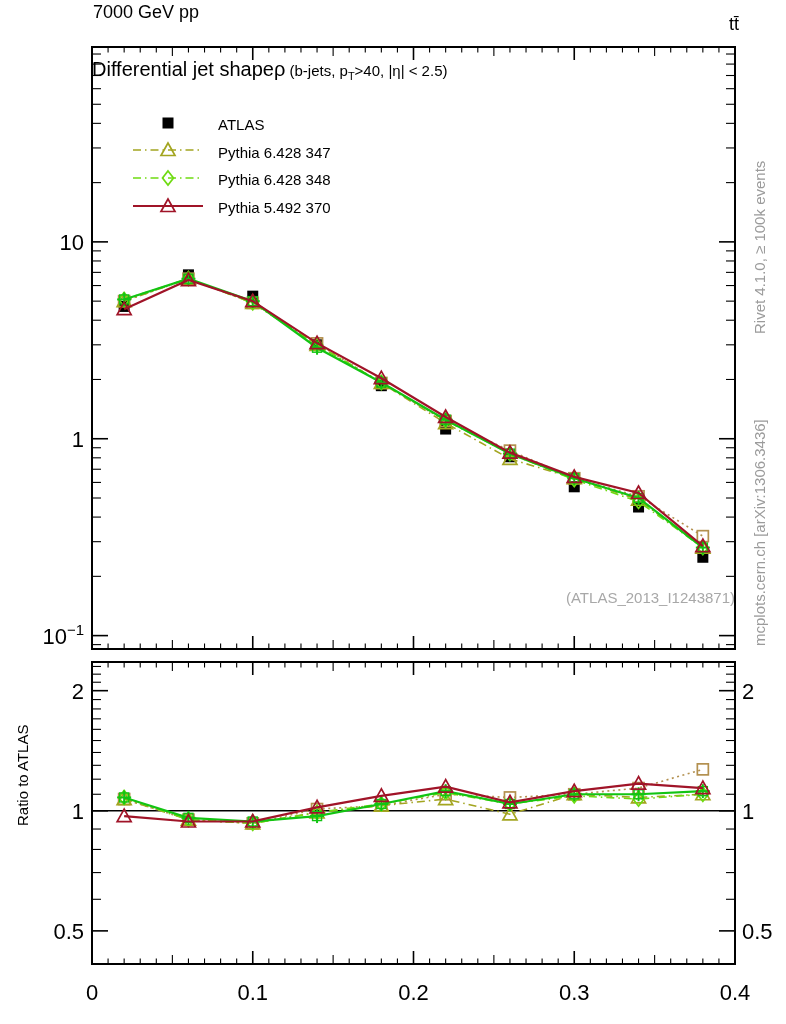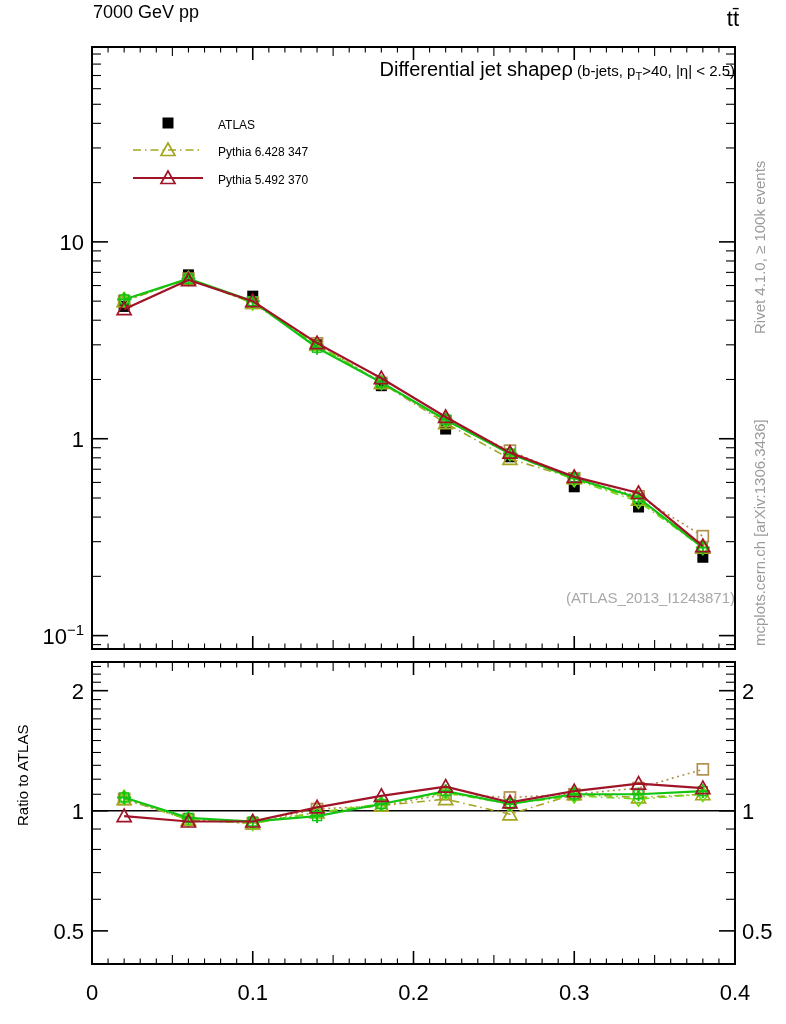--- a/index.html
+++ b/index.html
@@ -2,28 +2,28 @@
 <html><head>
 <meta charset="utf-8">
 <style>
   html,body{margin:0;padding:0;background:#fff;}
   .page{position:relative;width:786px;height:1024px;background:#fff;overflow:hidden;
         font-family:"Liberation Sans","DejaVu Sans",sans-serif;color:#000;}
   #svg-host{position:absolute;left:0;top:14px;width:786px;height:1024px;z-index:1;}
   #svg-host svg{position:absolute;left:0;top:0;}
   #svg-host text{font-family:"Liberation Sans","DejaVu Sans",sans-serif;}
   .hdr-left{position:absolute;left:93px;top:2px;font-size:18px;z-index:2;}
-  .hdr-right{position:absolute;right:47px;top:6px;font-size:22px;z-index:2;}
-  .title{position:absolute;left:92px;top:58px;width:643px;text-align:right;z-index:2;white-space:nowrap;}
+  .hdr-right{position:absolute;right:47px;top:14px;font-size:18px;z-index:2;}
+  .title{position:absolute;left:92px;top:58px;width:643px;text-align:left;z-index:2;white-space:nowrap;}
   .t-main{font-size:20px;}
   .t-paren{font-size:15px;}
   .t-paren sub{font-size:11px;}
   .legend{position:absolute;left:131px;top:111px;z-index:2;}
   .lrow{display:flex;align-items:center;height:27.6px;gap:13px;}
-  .lrow .llabel{font-size:12px;white-space:nowrap;text-align:right;}
+  .lrow .llabel{font-size:15px;white-space:nowrap;text-align:right;}
   .watermark{position:absolute;left:92px;top:589px;width:643px;text-align:right;
              font-size:15px;color:#a8a8a8;z-index:2;}
   .side{position:absolute;left:751px;width:22px;writing-mode:vertical-rl;transform:rotate(180deg);
         white-space:nowrap;font-size:15px;color:#9b9b9b;z-index:2;}
   .side-top{top:36px;height:298px;}
   .side-bottom{top:340px;height:306px;}
   .ratio-ylabel{position:absolute;left:14px;top:688px;height:175px;width:20px;
                 writing-mode:vertical-rl;transform:rotate(180deg);text-align:center;
                 font-size:15px;color:#000;z-index:2;white-space:nowrap;}
 </style>
@@ -485,20 +485,27 @@
       </div>
       <div class="lrow">
         <span><svg width="74" height="20">
             <line x1="2" y1="10" x2="72" y2="10" stroke="#a3a520" stroke-width="1.6" stroke-dasharray="8 4 1.5 4"></line>
             <polygon points="37,3 30,15.5 44,15.5" fill="none" stroke="#a3a520" stroke-width="1.7"></polygon>
           </svg></span>
         <span class="llabel">Pythia 6.428 347</span>
       </div>
       <div class="lrow">
         <span><svg width="74" height="20">
+            <line x1="2" y1="10" x2="72" y2="10" stroke="#6fdb12" stroke-width="1.6" stroke-dasharray="8 4 1.5 4"></line>
+            <polygon points="37,3 42.5,10 37,17 31.5,10" fill="none" stroke="#6fdb12" stroke-width="1.7"></polygon>
+          </svg></span>
+        <span class="llabel">Pythia 6.428 348</span>
+      </div>
+      <div class="lrow">
+        <span><svg width="74" height="20">
             <line x1="2" y1="10" x2="72" y2="10" stroke="#a01428" stroke-width="2.2"></line>
             <polygon points="37,3 30,15.5 44,15.5" fill="none" stroke="#a01428" stroke-width="1.7"></polygon>
           </svg></span>
         <span class="llabel">Pythia 5.492 370</span>
       </div>
     </div>
 
   <div class="watermark">(ATLAS_2013_I1243871)</div>
 
   <div class="side side-top">Rivet 4.1.0, ≥ 100k events</div>

